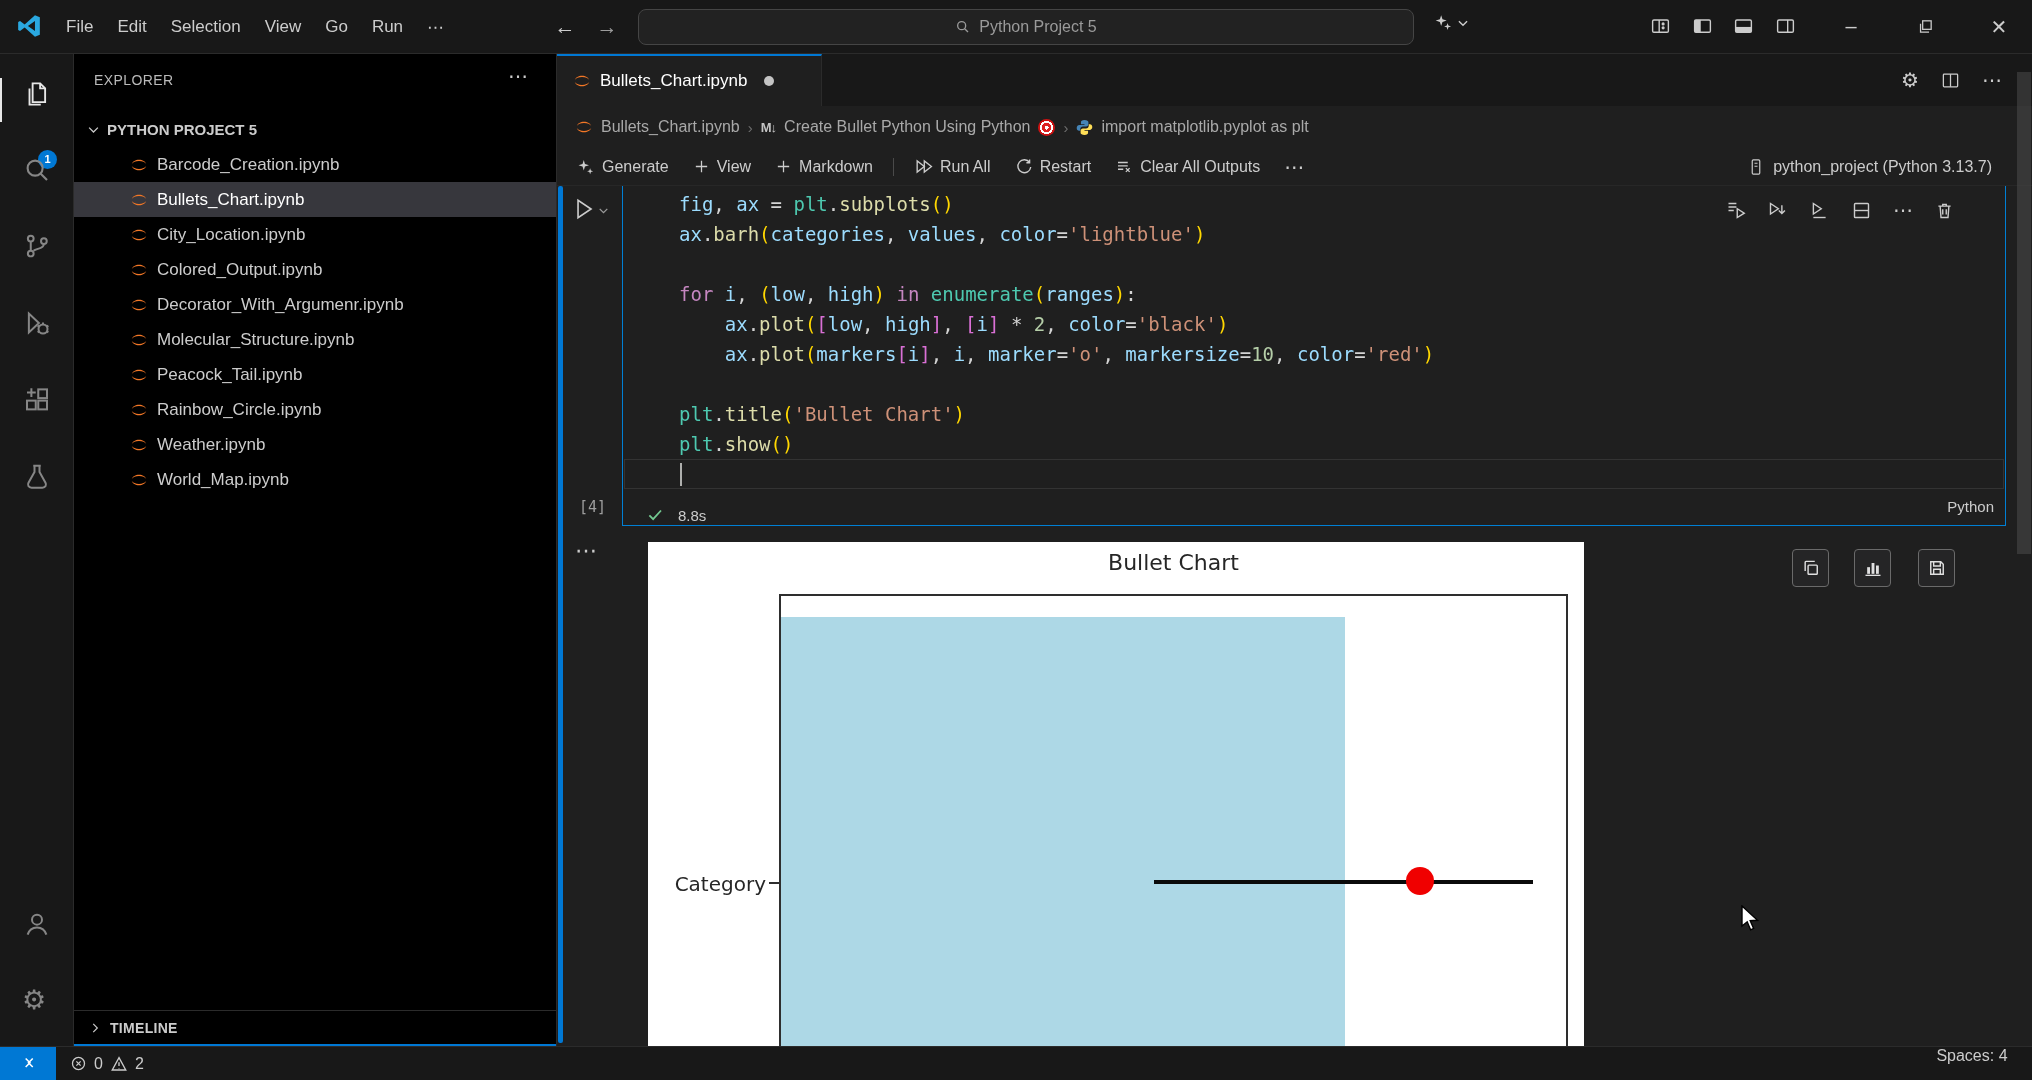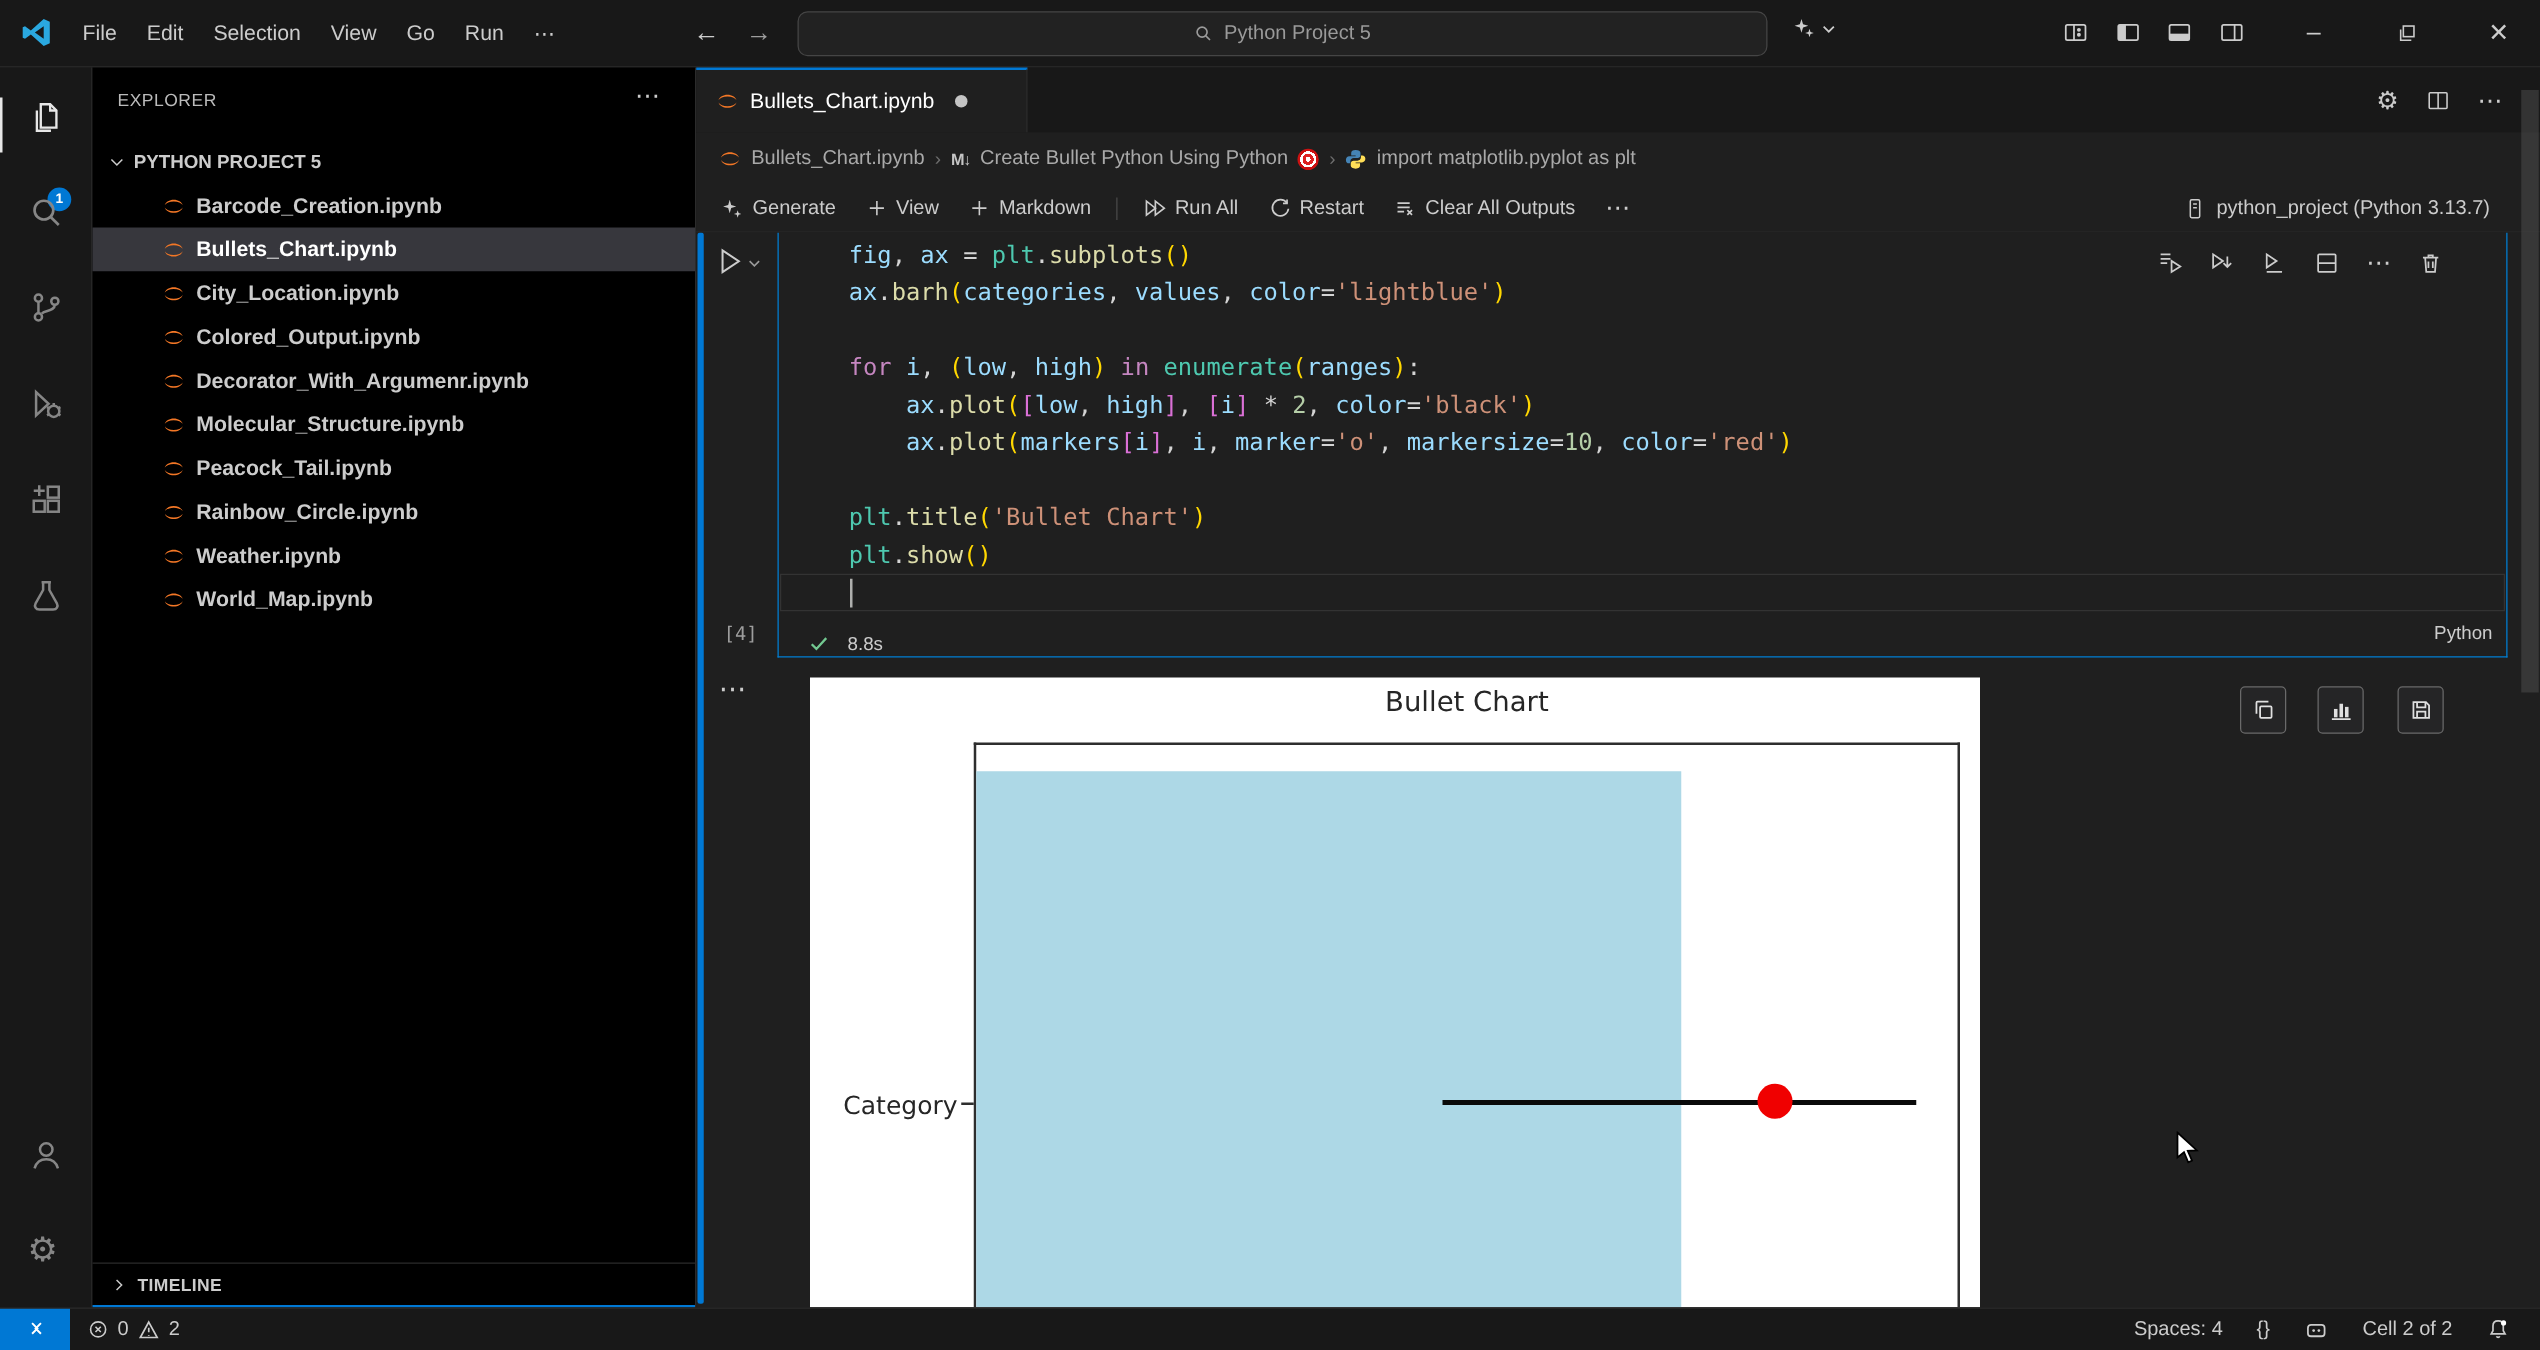--- a/index.html
+++ b/index.html
@@ -33,21 +33,21 @@
 
   
   #sidebar { position:absolute; left:74px; top:54px; width:483px; height:992px; background:#000000;
     border-right:1px solid #2b2b2b; color:#cccccc; }
   #sidebar-bottom-accent { position:absolute; left:0; bottom:0; width:100%; height:2px; background:#0078d4; }
   #explorer-header { position:absolute; left:20px; top:18px; font-size:14px; letter-spacing:.4px; color:#bbbbbb; }
   #explorer-more { position:absolute; right:28px; top:10px; font-size:20px; color:#cccccc; }
   #project-row { position:absolute; left:0; top:58px; width:100%; height:35px; display:flex;
     align-items:center; font-weight:bold; font-size:15px; }
   #project-row .twisty { margin:0 6px 0 12px; }
-  #file-list { position:absolute; left:0; top:93px; width:100%;font-weight:bold; }
+  #file-list { position:absolute; left:0; top:93px; width:100%; }
   .file-row { height:35px; display:flex; align-items:center; padding-left:56px; font-size:17px; color:#cccccc; }
   .file-row.selected { background:#37373d; color:#ffffff; }
   .file-row .ficon { margin-right:9px; }
   .side-section { position:absolute; left:0; width:100%; height:34px; border-top:1px solid #2b2b2b;
     display:flex; align-items:center; font-weight:bold; font-size:14px; letter-spacing:.3px; }
   .side-section .twisty { margin:0 8px 0 14px; }
 
   
   #main { position:absolute; left:557px; top:54px; width:1475px; height:992px; background:#1f1f1f; }
   #tabbar { position:absolute; left:0; top:0; width:100%; height:52px; background:#181818; }
@@ -103,21 +103,21 @@
     border-radius:4px; display:flex; align-items:center; justify-content:center; }
 
   #scroll-thumb { position:absolute; right:1px; top:18px; width:14px; height:482px; background:#4b4b4b; opacity:.55; }
 
   
   #statusbar { position:absolute; left:0; top:1046px; width:2032px; height:34px; background:#181818;
     border-top:1px solid #2b2b2b; color:#cccccc; font-size:16px; }
   #remote-btn { position:absolute; left:0; top:0; width:56px; height:33px; background:#0078d4;
     display:flex; align-items:center; justify-content:center; }
   #problems { position:absolute; left:70px; top:0; height:33px; display:flex; align-items:center; gap:7px; }
-  #status-right { position:absolute; right:0; top:0; height:33px; display:flex; align-items:center; gap:27px; padding-right:24px; }
+  #status-right { position:absolute; right:0; top:0; height:33px; display:flex; align-items:center; gap:27px; padding-right:24px;flex-direction:column; }
   .sb-item { display:flex; align-items:center; gap:6px; }
 
   #mouse-cursor { position:absolute; left:1740px; top:905px; z-index:99; }
 </style>
 </head>
 <body>
 
 <div id="titlebar">
   <span id="vscode-logo">
     <svg width="26" height="26" viewBox="0 0 24 24">

